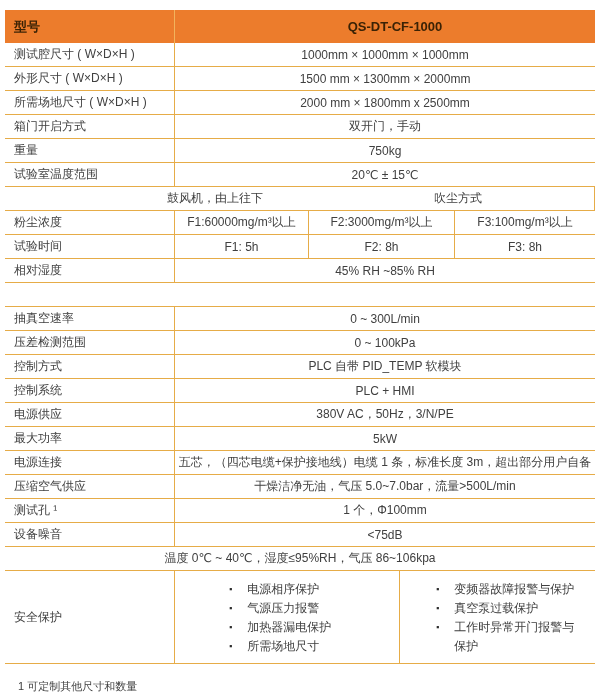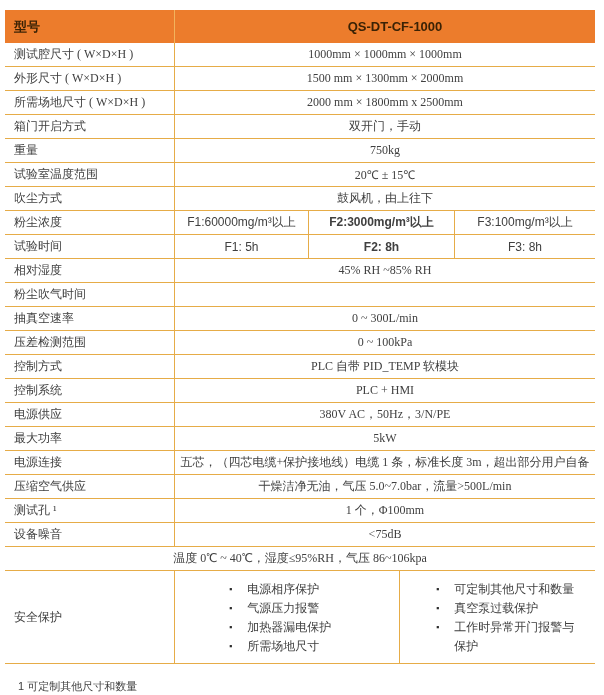--- a/index.html
+++ b/index.html
@@ -30,42 +30,42 @@
     border-bottom: none;
     height: 33px;
     gap: 20px;
   }
   .row.header .cell {
     color: var(--header-text, #3a2205);
     font-weight: bold;
     font-size: 13px;
   }
   .row.header .cell.label { border-right: 1px solid var(--header-divider, #f2b35c); }
-  .row.single { height: 24px; font-family: Liberation Serif, serif; }
+  .row.single { height: 24px; }
   .row.triple { height: 24px; }
   .cell { font-size: 12px; color: var(--body-text, #404040); }
   .cell.label {
     flex: 0 0 170px;
     border-right: 1px solid var(--border, #e6ac48);
     display: flex; align-items: center;
     padding-left: 9px;
   }
   .cell.value {
     flex: 1;
     display: flex; align-items: center; justify-content: center;
     text-align: center;
     white-space: nowrap;
     padding: 8px 2px;
   }
   .cell.sub {
     display: flex; align-items: center; justify-content: center;
     text-align: center; white-space: nowrap;
   }
   .cell.sub0 { flex: 0 0 134px; border-right: 1px solid var(--border, #e6ac48); }
-  .cell.sub1 { flex: 0 0 146px; border-right: 1px solid var(--border, #e6ac48); font-weight: bold; }
+  .cell.sub1 { flex: 0 0 146px; border-right: 1px solid var(--border, #e6ac48); }
   .cell.sub2 { flex: 1; }
   .cell.bullets { padding-top: 9px; padding-bottom: 7px; }
   .cell.bullets.left {
     flex: 0 0 225px;
     border-right: 1px solid var(--border, #e6ac48);
     padding-left: 54px;
   }
   .cell.bullets.right { flex: 1; padding-left: 36px; padding-right: 6px; }
   .bullet-item { display: flex; line-height: 19px; font-size: 12px; }
   .bullet { font-size: 9px; line-height: 19px; margin-right: 15px; color: #2b2b2b; }
@@ -105,41 +105,40 @@
         </div>
         <div class="row single">
           <div class="cell label">重量</div>
           <div class="cell value">750kg</div>
         </div>
         <div class="row single">
           <div class="cell label">试验室温度范围</div>
           <div class="cell value">20℃ ± 15℃</div>
         </div>
         <div class="row single">
+          <div class="cell value">鼓风机，由上往下</div>
           <div class="cell label">吹尘方式</div>
-          <div class="cell value">鼓风机，由上往下</div>
         </div>
         <div class="row triple">
           <div class="cell label">粉尘浓度</div>
           <div class="cell sub sub0">F1:60000mg/m³以上</div>
           <div class="cell sub sub1">F2:3000mg/m³以上</div>
           <div class="cell sub sub2">F3:100mg/m³以上</div>
         </div>
         <div class="row triple">
           <div class="cell label">试验时间</div>
           <div class="cell sub sub0">F1: 5h</div>
           <div class="cell sub sub1">F2: 8h</div>
           <div class="cell sub sub2">F3: 8h</div>
         </div>
         <div class="row single">
           <div class="cell label">相对湿度</div>
           <div class="cell value">45% RH ~85% RH</div>
         </div>
         <div class="row single">
-          <div class="cell label">粉尘吹气时间</div>
         </div>
         <div class="row single">
           <div class="cell label">抽真空速率</div>
           <div class="cell value">0 ~ 300L/min</div>
         </div>
         <div class="row single">
           <div class="cell label">压差检测范围</div>
           <div class="cell value">0 ~ 100kPa</div>
         </div>
         <div class="row single">
@@ -193,21 +192,21 @@
               <span class="bullet-text">加热器漏电保护</span>
             </div>
             <div class="bullet-item">
               <span class="bullet">▪</span>
               <span class="bullet-text">所需场地尺寸</span>
             </div>
           </div>
           <div class="cell bullets right">
             <div class="bullet-item">
               <span class="bullet">▪</span>
-              <span class="bullet-text">可定制其他尺寸和数量</span>
+              <span class="bullet-text">变频器故障报警与保护</span>
             </div>
             <div class="bullet-item">
               <span class="bullet">▪</span>
               <span class="bullet-text">真空泵过载保护</span>
             </div>
             <div class="bullet-item">
               <span class="bullet">▪</span>
               <span class="bullet-text">工作时异常开门报警与
 保护</span>
             </div>

